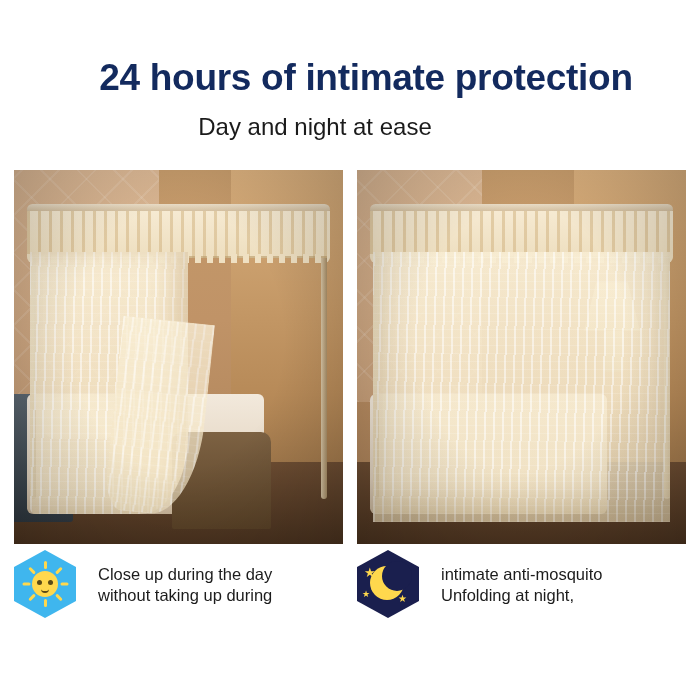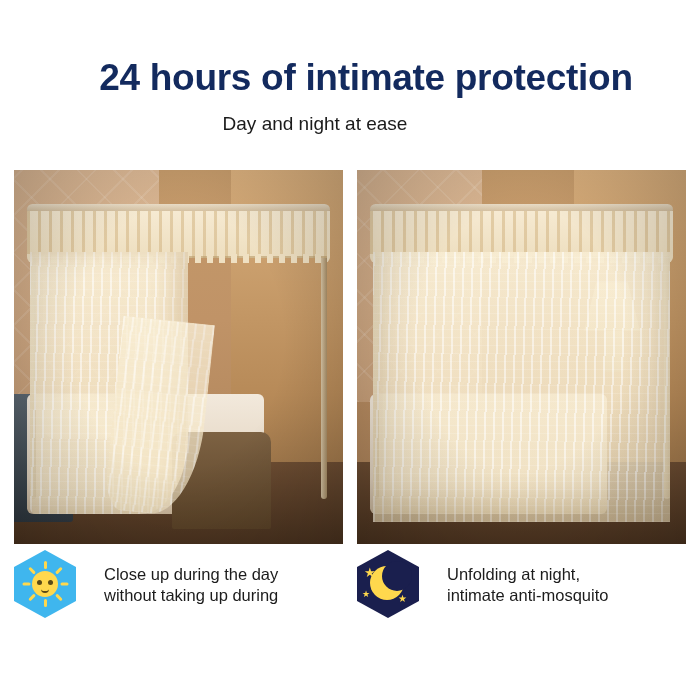--- a/index.html
+++ b/index.html
@@ -32,21 +32,21 @@
     color: #132a5e;
     letter-spacing: -0.3px;
     line-height: 1.1;
   }
   .subhead {
     position: absolute;
     top: 113px;
     left: 0;
     width: 630px;
     text-align: center;
-    font-size: 19px;
+    font-size: 24px;
     color: #1b1b1b;
     font-weight: normal;
   }
 
   
   .photos {
     position: absolute;
     top: 170px;
     left: 14px;
     width: 672px;
@@ -255,21 +255,21 @@
     width: 672px;
     height: 90px;
     display: flex;
     gap: 14px;
   }
   .feature {
     width: 329px;
     height: 90px;
     display: flex;
     align-items: flex-start;
-    gap: 28px;
+    gap: 22px;
   }
   .hexbadge {
     position: relative;
     width: 62px;
     height: 68px;
     flex: 0 0 62px;
     clip-path: polygon(50% 0%, 100% 25%, 100% 75%, 50% 100%, 0% 75%, 0% 25%);
     display: flex;
     align-items: center;
     justify-content: center;
@@ -439,20 +439,20 @@
       <div class="hexbadge night">
         <div class="moon">
           <div class="moon-shape"></div>
           <div class="moon-bite"></div>
           <span class="star s1">★</span>
           <span class="star s2">★</span>
           <span class="star s3">★</span>
         </div>
       </div>
       <div class="feature-text">
+        <span class="line">intimate anti-mosquito</span>
         <span class="line">Unfolding at night,</span>
-        <span class="line">intimate anti-mosquito</span>
       </div>
     </div>
 
   </div>
 
 </div>
 
 </body></html>

